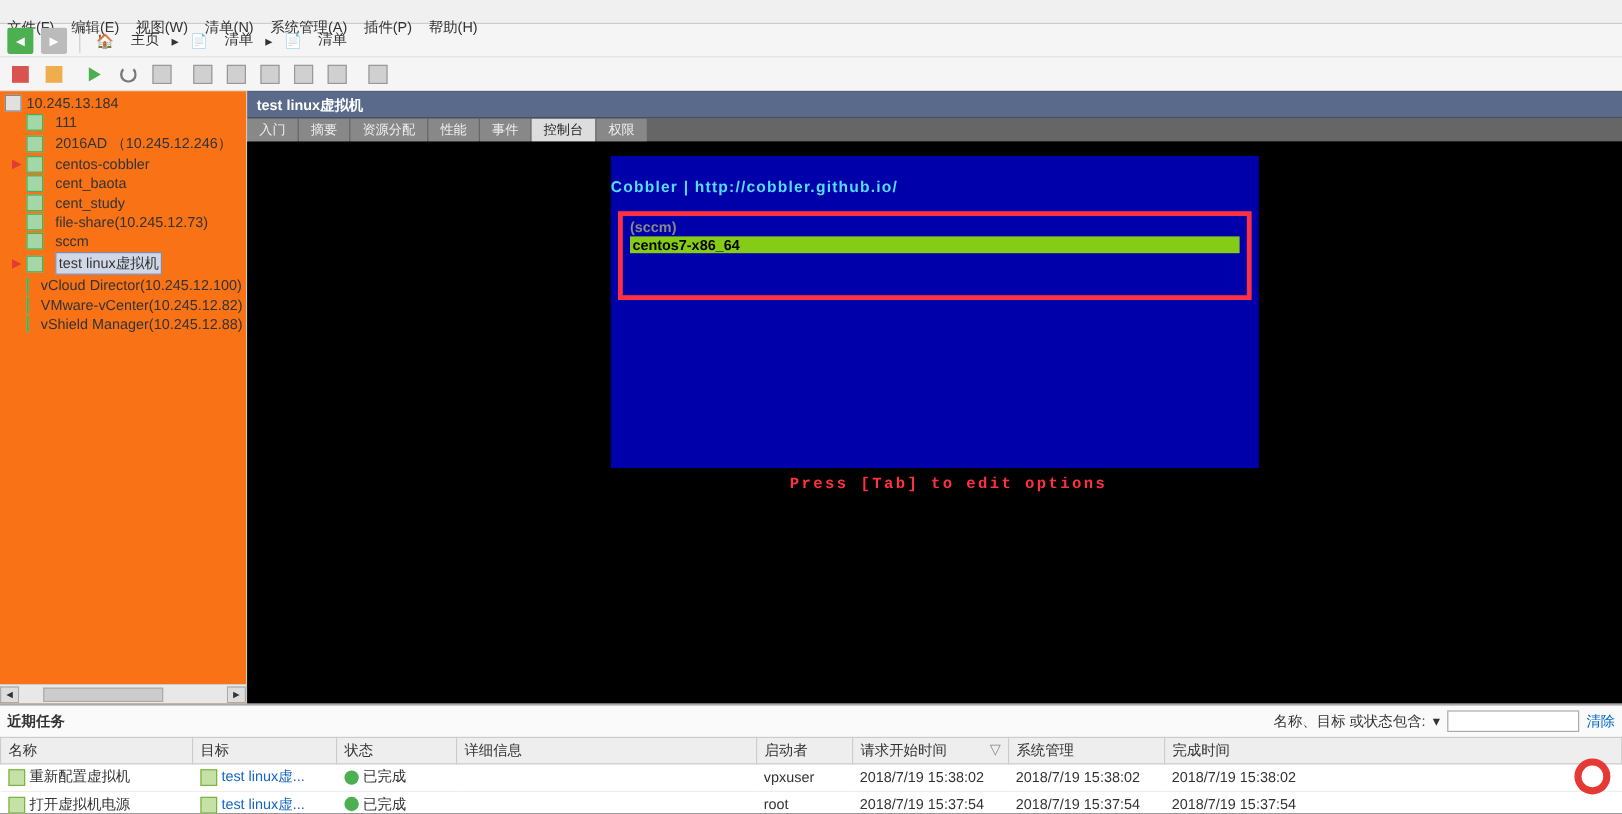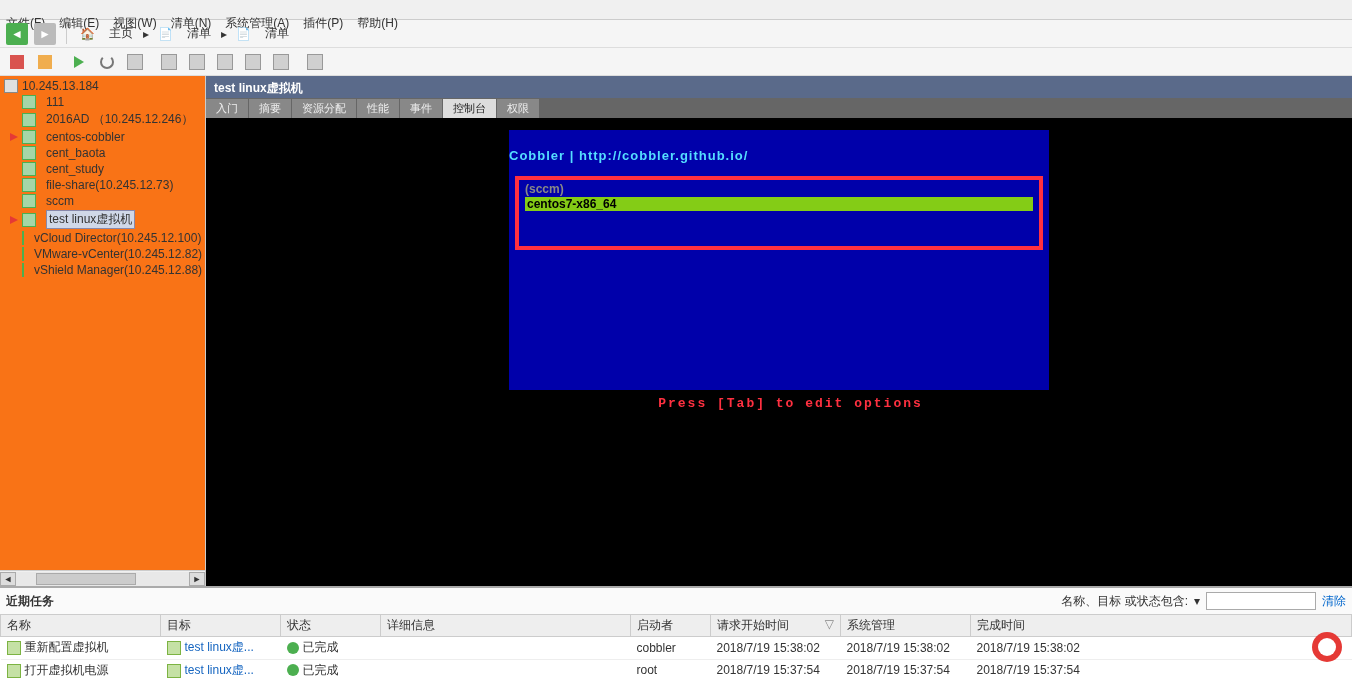--- a/index.html
+++ b/index.html
@@ -249,21 +249,21 @@
       <th style="width:130px">系统管理</th>
       <th>完成时间</th>
     </tr>
   </thead>
   <tbody id="task-rows">
       <tr>
         <td><span class="task-ico"></span>重新配置虚拟机</td>
         <td><span class="task-ico"></span><span class="link-blue">test linux虚...</span></td>
         <td><span class="status-ok">已完成</span></td>
         <td></td>
-        <td>cobbler</td>
+        <td>vpxuser</td>
         <td>2018/7/19 15:38:02</td>
         <td>2018/7/19 15:38:02</td>
         <td>2018/7/19 15:38:02</td>
       </tr>
       <tr>
         <td><span class="task-ico"></span>打开虚拟机电源</td>
         <td><span class="task-ico"></span><span class="link-blue">test linux虚...</span></td>
         <td><span class="status-ok">已完成</span></td>
         <td></td>
         <td>root</td>

